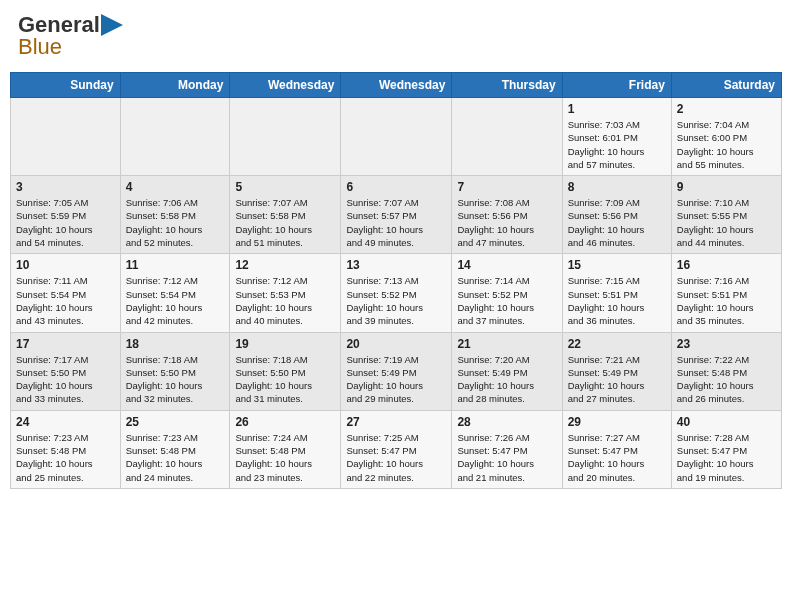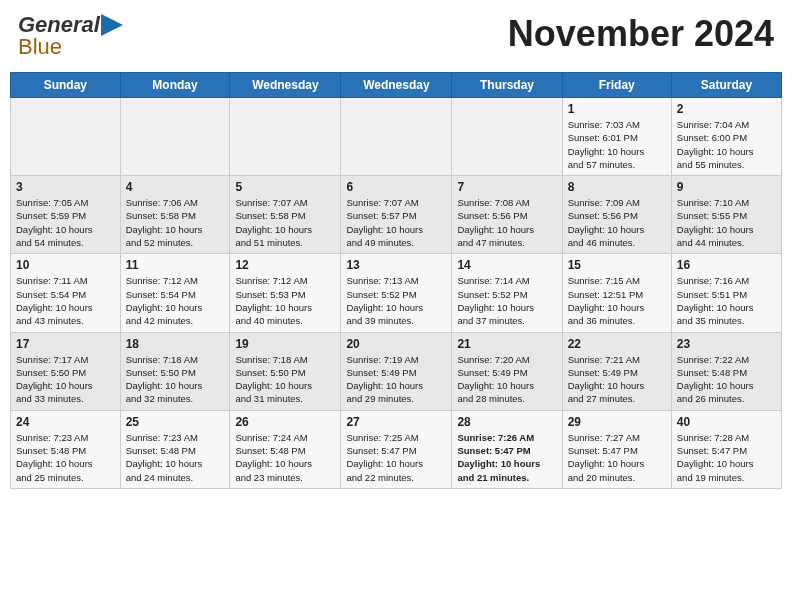--- a/index.html
+++ b/index.html
@@ -24,21 +24,20 @@
     }
     .logo-text {
       font-size: 22px;
       font-weight: bold;
       color: #333;
       line-height: 1;
     }
     .logo-top-row {
       display: flex;
       align-items: center;
-      font-style: italic;
     }
     .logo-sub {
       font-size: 22px;
       font-weight: normal;
       color: #a16207;
       margin-top: -2px;
     }
     .title-block {
       text-align: right;
     }
@@ -54,21 +53,21 @@
       color: #444;
     }
     .calendar {
       width: 100%;
       border-collapse: collapse;
       font-size: 10px;
     }
     .calendar thead th {
       background: #2a72b8;
       color: #fff;
-      text-align: center;
+      text-align: right;
       padding: 5px 6px;
       font-size: 12px;
       border: 1px solid #1a5fa0;
     }
     .calendar tbody td {
       border: 1px solid #ccc;
       vertical-align: top;
       padding: 4px 5px;
       width: 113px;
       min-height: 80px;
@@ -105,21 +104,20 @@
       <span class="logo-text">
         <span style="color:#333;">General</span>
       </span>
       <svg width="22" height="22" viewBox="0 0 22 22" style="margin-left:1px;">
         <polygon points="0,0 22,11 0,22" fill="#1a6baa"></polygon>
       </svg>
     </div>
     <div class="logo-sub">Blue</div>
   </div>
   <div class="title-block">
-    <h1>November 2024</h1>
   </div>
 </div>
 
 <table class="calendar">
   <thead>
     <tr>
     <th>Sunday</th>
         <th>Monday</th>
         <th>Wednesday</th>
         <th>Wednesday</th>
@@ -233,21 +231,21 @@
         <td>
           <span class="day-num">14</span>
           <div class="day-info" style="white-space: pre-line;">Sunrise: 7:14 AM
 Sunset: 5:52 PM
 Daylight: 10 hours
 and 37 minutes.</div>
         </td>
         <td>
           <span class="day-num">15</span>
           <div class="day-info" style="white-space: pre-line;">Sunrise: 7:15 AM
-Sunset: 12:51 PM
+Sunset: 5:51 PM
 Daylight: 10 hours
 and 36 minutes.</div>
         </td>
         <td>
           <span class="day-num">16</span>
           <div class="day-info" style="white-space: pre-line;">Sunrise: 7:16 AM
 Sunset: 5:51 PM
 Daylight: 10 hours
 and 35 minutes.</div>
         </td>
@@ -327,21 +325,21 @@
         </td>
         <td>
           <span class="day-num">27</span>
           <div class="day-info" style="white-space: pre-line;">Sunrise: 7:25 AM
 Sunset: 5:47 PM
 Daylight: 10 hours
 and 22 minutes.</div>
         </td>
         <td>
           <span class="day-num">28</span>
-          <div class="day-info" style="white-space: pre-line; font-weight: bold;">Sunrise: 7:26 AM
+          <div class="day-info" style="white-space: pre-line;">Sunrise: 7:26 AM
 Sunset: 5:47 PM
 Daylight: 10 hours
 and 21 minutes.</div>
         </td>
         <td>
           <span class="day-num">29</span>
           <div class="day-info" style="white-space: pre-line;">Sunrise: 7:27 AM
 Sunset: 5:47 PM
 Daylight: 10 hours
 and 20 minutes.</div>

